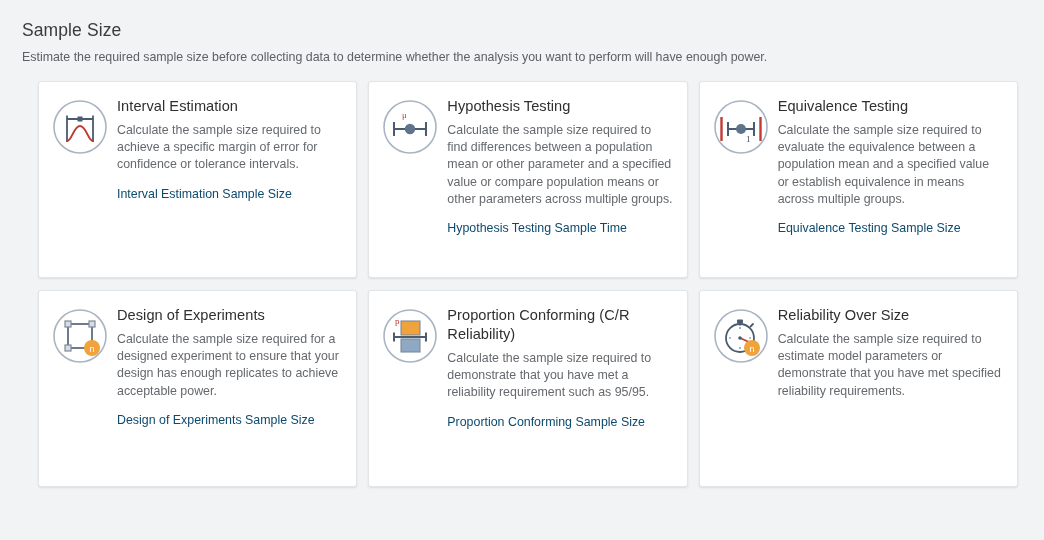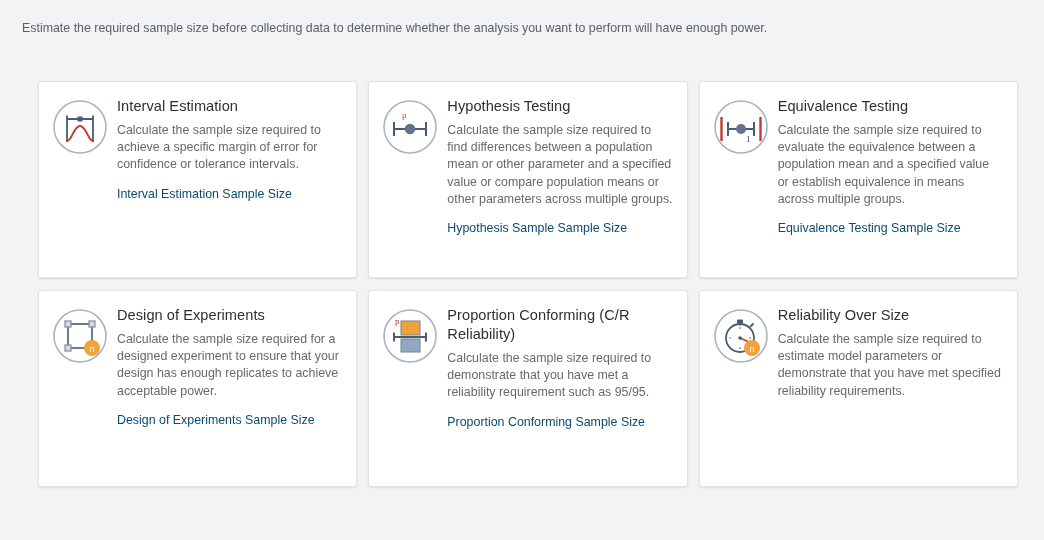--- a/index.html
+++ b/index.html
@@ -84,20 +84,21 @@
     cursor: pointer;
   }
   svg { display: block; }
 </style>
 </head>
 <body>
 
 <div id="page">
 
   <div class="header">
+    <div class="page-title">Sample Size</div>
     <div class="page-subtitle">Estimate the required sample size before collecting data to determine whether the analysis you want to perform will have enough power.</div>
   </div>
 
   <div class="grid">
 
     <div class="card">
       <div class="card-icon">
         <svg width="58" height="58" viewBox="0 0 58 58">
           <circle cx="29" cy="29" r="26" fill="#ffffff" stroke="#a9b4c2" stroke-width="1.6"></circle>
           <path d="M16 24 L16 44 M42 24 L42 44" stroke="#4a5c70" stroke-width="1.8" fill="none"></path>
@@ -120,21 +121,21 @@
           <circle cx="29" cy="29" r="26" fill="#ffffff" stroke="#a9b4c2" stroke-width="1.6"></circle>
           <path d="M13 31 L45 31" stroke="#4a5c70" stroke-width="2"></path>
           <path d="M13 24 L13 38 M45 24 L45 38" stroke="#4a5c70" stroke-width="2"></path>
           <circle cx="29" cy="31" r="5.2" fill="#5e738c"></circle>
           <text x="21" y="20" font-family="'Liberation Serif', serif" font-size="9" fill="#c23b33">μ</text>
         </svg>
       </div>
       <div class="card-body">
         <div class="card-title">Hypothesis Testing</div>
         <div class="card-desc">Calculate the sample size required to find differences between a population mean or other parameter and a specified value or compare population means or other parameters across multiple groups.</div>
-        <a class="card-link">Hypothesis Sample Sample Size</a>
+        <a class="card-link">Hypothesis Testing Sample Time</a>
       </div>
     </div>
 
     <div class="card">
       <div class="card-icon">
         <svg width="58" height="58" viewBox="0 0 58 58">
           <circle cx="29" cy="29" r="26" fill="#ffffff" stroke="#a9b4c2" stroke-width="1.6"></circle>
           <path d="M9.5 19 L9.5 43 M48.5 19 L48.5 43" stroke="#c23b33" stroke-width="2.4"></path>
           <path d="M16 31 L42 31" stroke="#4a5c70" stroke-width="2"></path>
           <path d="M16 24 L16 38 M42 24 L42 38" stroke="#4a5c70" stroke-width="2"></path>

